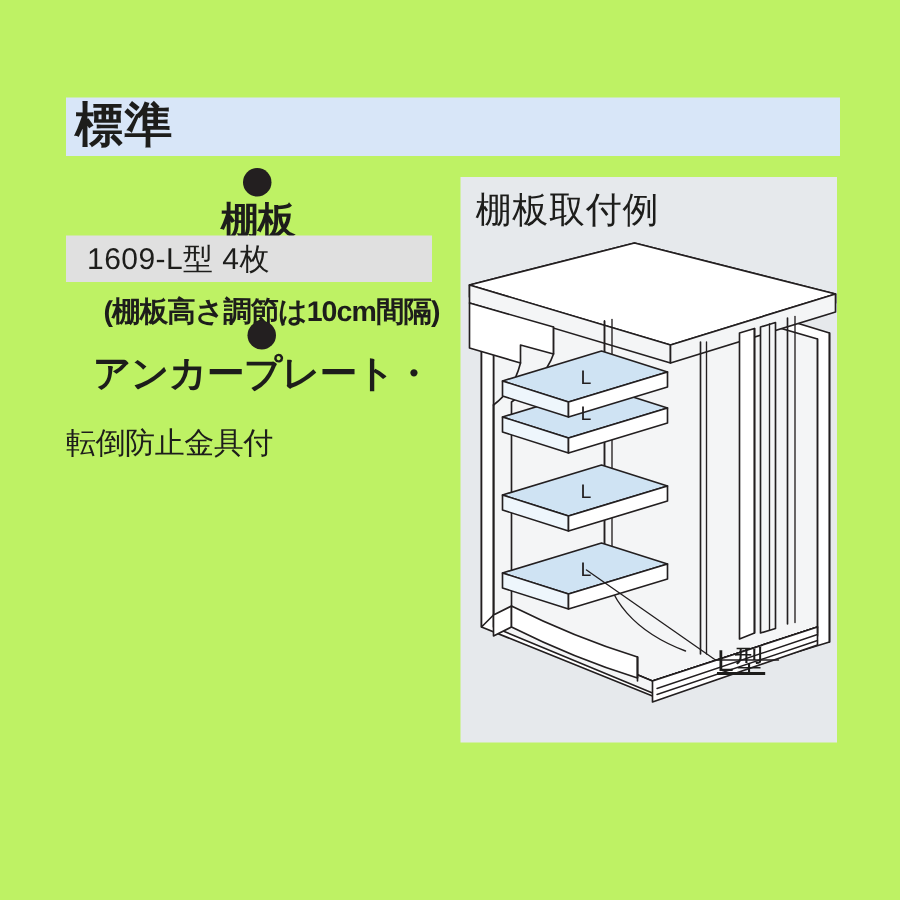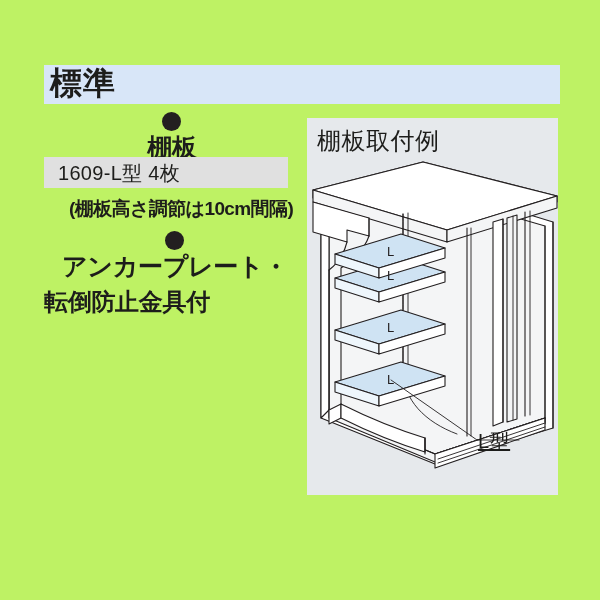--- a/index.html
+++ b/index.html
@@ -101,31 +101,31 @@
     font-weight: 700;
     color: #1d1d1b;
     white-space: nowrap;
     letter-spacing: -0.6px;
     margin-left: 27px;
   }
 
   .anchor-block {
     position: absolute;
     left: 44px;
-    top: 231px;
+    top: 214px;
     width: 262px;
   }
   .anchor-line2 {
-    font-size: 24px;
-    font-weight: 700;
+    font-size: 20px;
+    font-weight: 400;
     line-height: 33px;
     color: #1d1d1b;
     white-space: nowrap;
     letter-spacing: -0.3px;
-    margin-top: 2px;
+    margin-top: 14px;
   }
 
   
   .right-panel {
     position: absolute;
     left: 307px;
     top: 118px;
     width: 251px;
     height: 377px;
     background: #e6e9ec;

